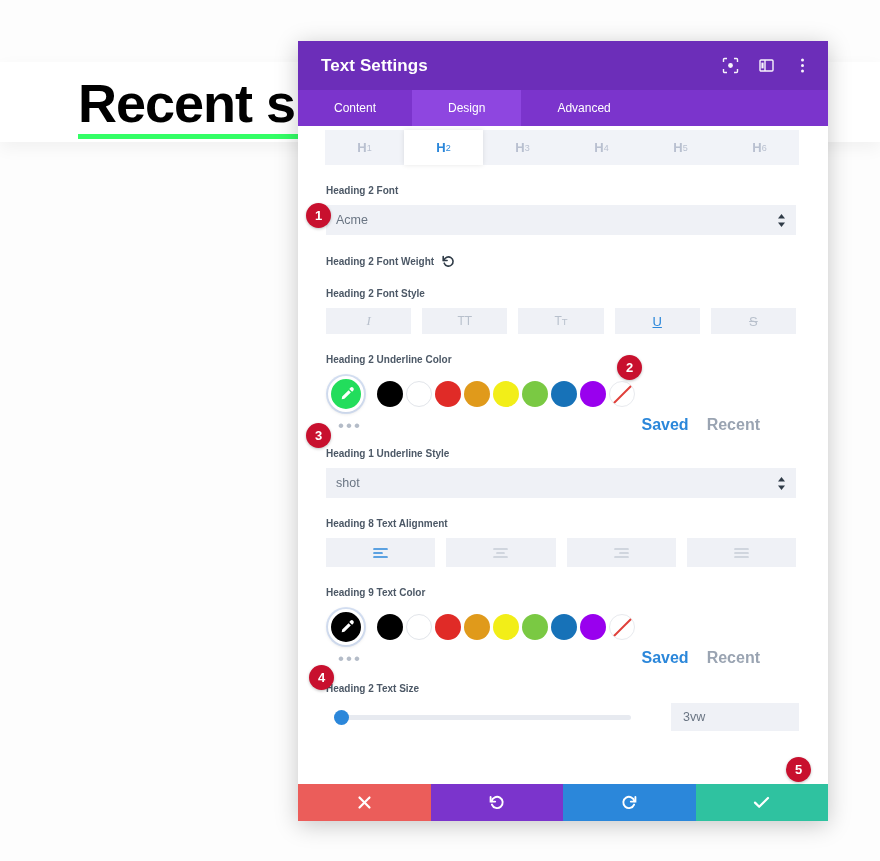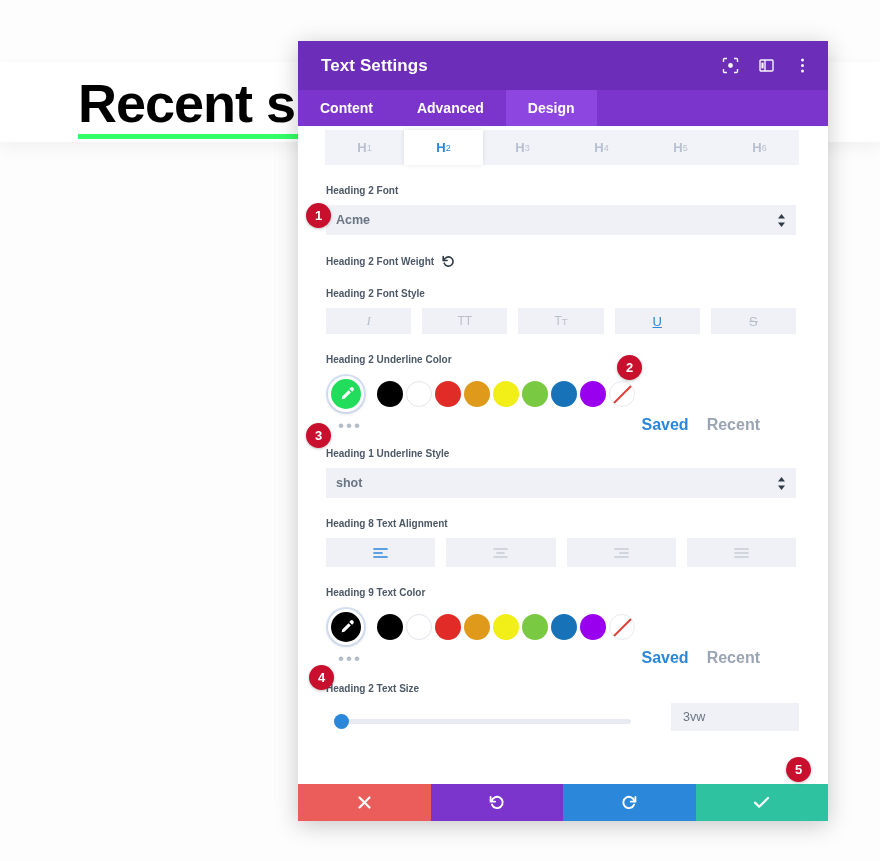--- a/index.html
+++ b/index.html
@@ -82,27 +82,27 @@
   .tb-icon svg { display: block; }
 
   
   .modal-tabs {
     height: 36px;
     background: #7b34cc;
     display: flex;
     flex: 0 0 auto;
   }
   .modal-tab {
-    padding: 0 22px;
+    padding: 0 36px;
     display: flex;
     align-items: center;
     justify-content: center;
     color: #ffffff;
-    font-size: 14px;
-    font-weight: bold;
+    font-size: 12px;
+    font-weight: normal;
     cursor: pointer;
     min-width: 88px;
   }
   .modal-tab.active { background: #8e46e0; }
 
   
   .modal-body {
     flex: 1 1 auto;
     background: #ffffff;
     position: relative;
@@ -159,21 +159,21 @@
     background: #eff1f6;
     display: flex;
     align-items: center;
     padding: 0 10px;
     font-size: 12.5px;
     color: #6a7583;
     cursor: pointer;
     position: relative;
     width: 470px;
   }
-  .select-box .sel-value { flex: 1; font-weight: bold; }
+  .select-box .sel-value { flex: 1; }
   .select-arrows {
     display: flex; flex-direction: column; gap: 2px;
     color: #2f3b47;
     line-height: 0;
   }
 
   
   .seg-row { display: flex; gap: 11px; width: 470px; }
   .seg-btn {
     flex: 1;
@@ -258,21 +258,21 @@
   }
   .pal-tab {
     font-size: 16px;
     color: #9aa4b2;
     cursor: pointer;
     font-weight: bold;
   }
   .pal-tab.active { color: #2b87da; }
 
   
-  .range-row { display: flex; align-items: flex-end; gap: 0; }
+  .range-row { display: flex; align-items: center; gap: 0; }
   .range-track-wrap {
     position: relative;
     width: 297px;
     height: 20px;
     display: flex;
     align-items: center;
     margin-left: 8px;
   }
   .range-track {
     width: 100%;
@@ -376,22 +376,22 @@
           <circle cx="2.5" cy="3" r="1.5"></circle>
           <circle cx="2.5" cy="8.5" r="1.5"></circle>
           <circle cx="2.5" cy="14" r="1.5"></circle>
         </svg>
       </div>
     </div>
   </div>
 
   <div class="modal-tabs">
     <div class="modal-tab">Content</div>
+    <div class="modal-tab active">Design</div>
     <div class="modal-tab">Advanced</div>
-    <div class="modal-tab active">Design</div>
   </div>
 
   <div class="modal-body">
 
     <div class="h-tabs">
       <div class="h-tab">
           <span>H</span>
           <sub>1</sub>
         </div>
       <div class="h-tab active">

